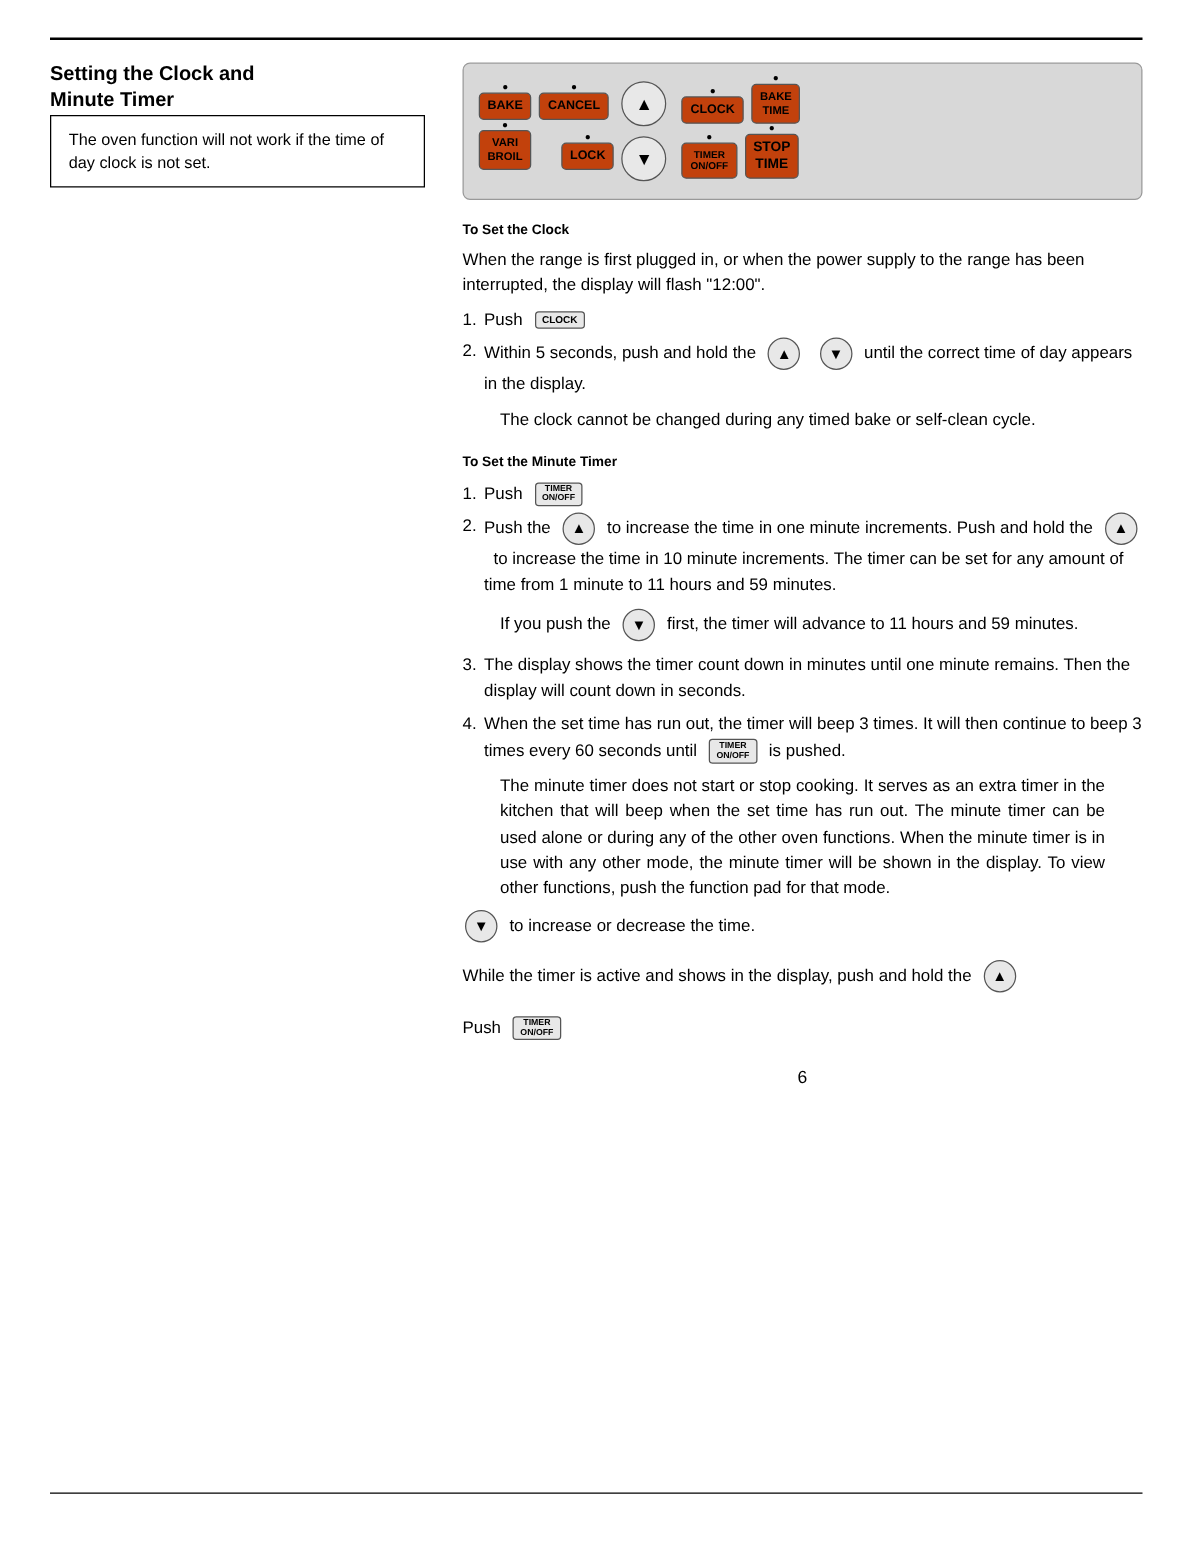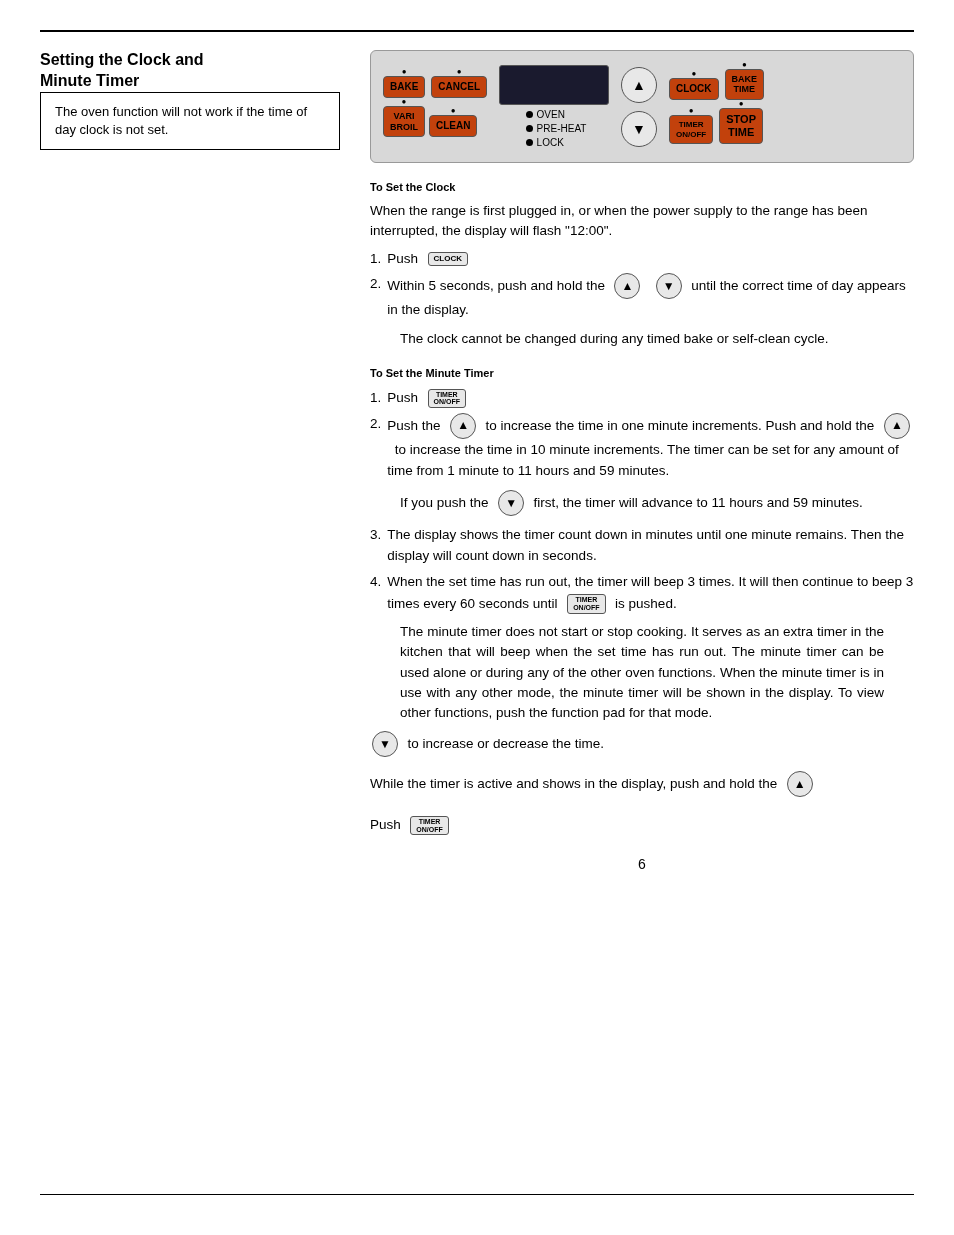--- a/index.html
+++ b/index.html
@@ -254,43 +254,26 @@
 
       <div class="panel-diagram">
 
         <div class="panel-section">
 
           <div style="display:flex; flex-direction:column; gap:8px;">
             <div style="display:flex; gap:6px; align-items:flex-end;">
               <div class="btn">BAKE</div>
               <div class="btn">CANCEL</div>
             </div>
-            <div style="display:flex; gap:4px; align-items:flex-end;">
+            <div style="display:flex; gap:24px; align-items:flex-end;">
               <div class="btn" style="font-size:9px;">VARI<br>BROIL</div>
-              <div class="btn">CLEAN</div>
+              <div class="btn">LOCK</div>
             </div>
           </div>
 
-          <div style="display:flex; flex-direction:column; align-items:center; gap:4px; margin: 0 6px;">
-            <div class="display-box"></div>
-            <div class="indicator-group">
-              <div class="indicator-item">
-                <div class="dot"></div>
-                <span>OVEN</span>
-              </div>
-              <div class="indicator-item">
-                <div class="dot"></div>
-                <span>PRE-HEAT</span>
-              </div>
-              <div class="indicator-item">
-                <div class="dot"></div>
-                <span>LOCK</span>
-              </div>
-            </div>
-          </div>
 
           <div class="arrow-col">
             <div class="arrow-btn">▲</div>
             <div class="arrow-btn">▼</div>
           </div>
 
           <div style="display:flex; flex-direction:column; gap:8px; margin-left:6px;">
             <div style="display:flex; gap:6px; align-items:flex-end;">
               <div class="btn">CLOCK</div>
               <div class="btn" style="font-size:9px;">BAKE<br>TIME</div>

